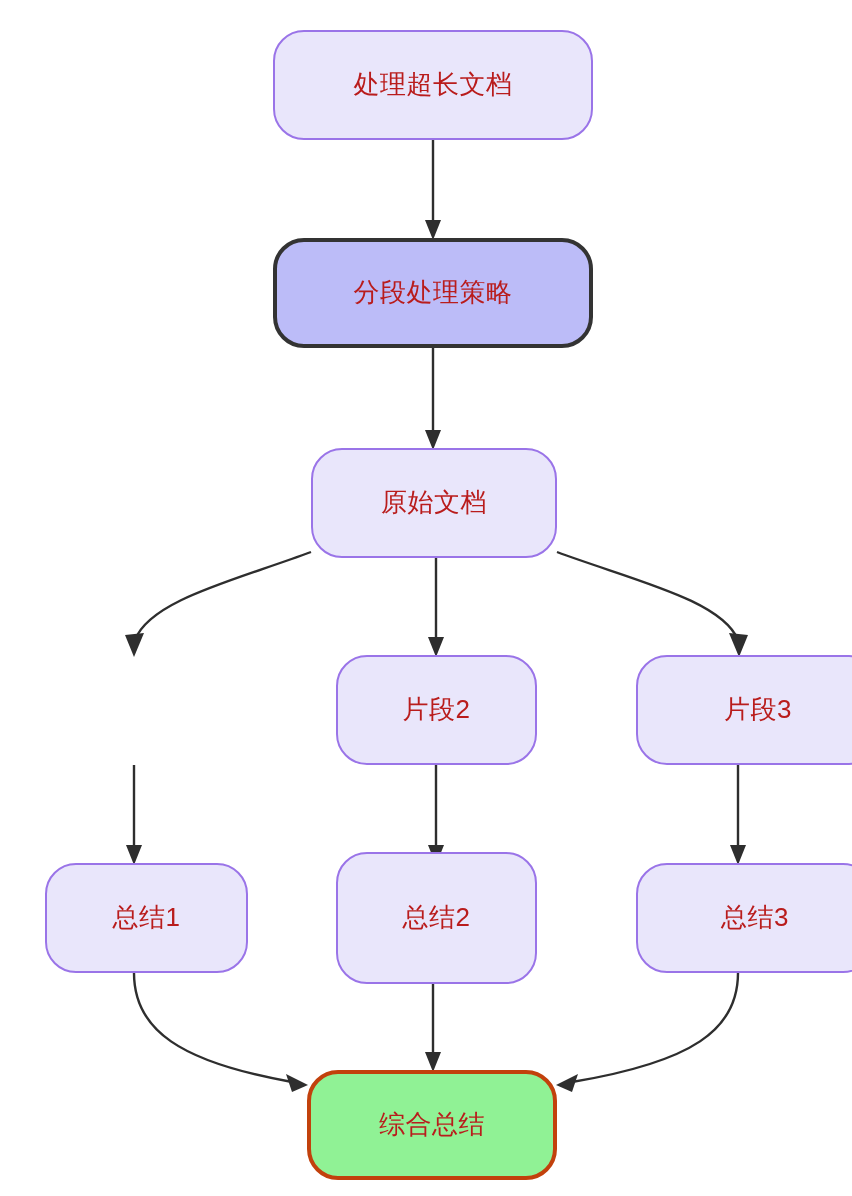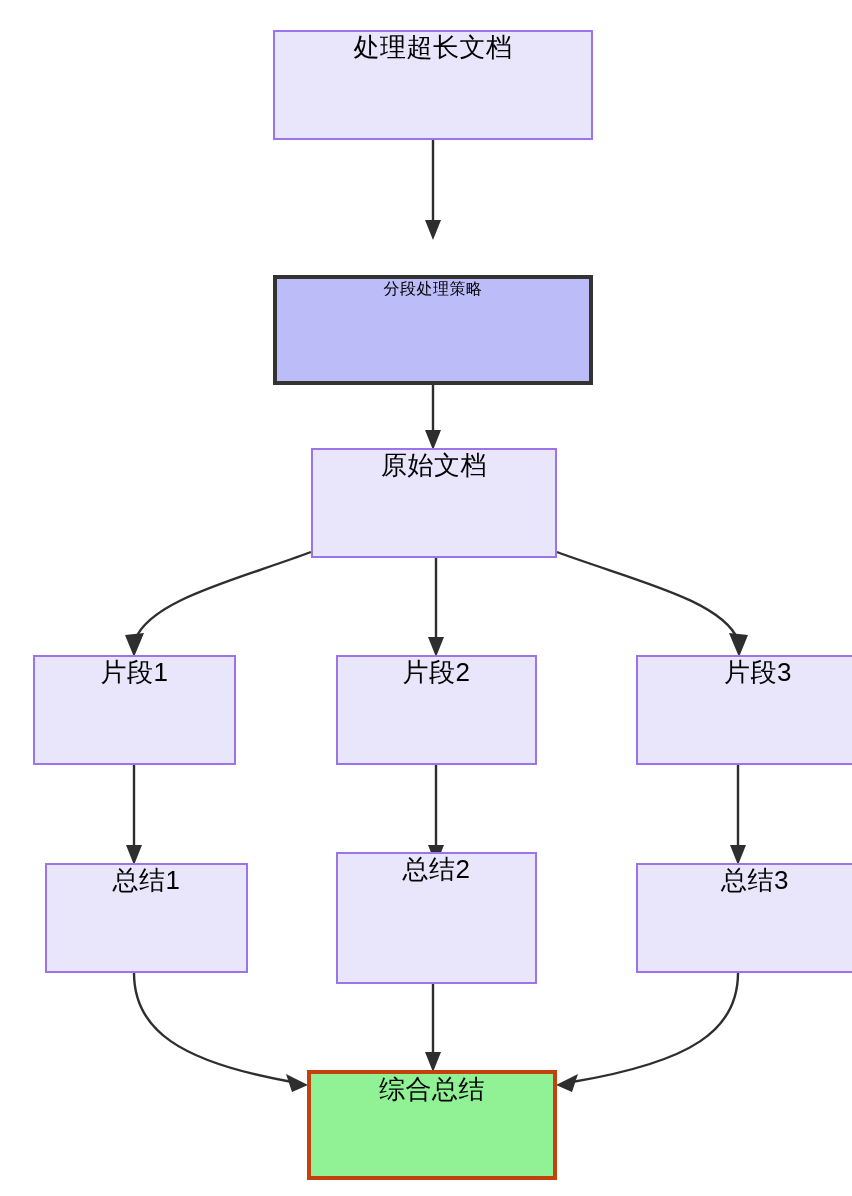--- a/index.html
+++ b/index.html
@@ -20,36 +20,37 @@
     left: 0;
     top: 0;
     width: 852px;
     height: 1196px;
     pointer-events: none;
   }
   .node {
     position: absolute;
     box-sizing: border-box;
     display: flex;
+    align-items: center;
     justify-content: center;
     text-align: center;
     line-height: 1.2;
-    color: #000000;
+    color: #b91c1c;
     letter-spacing: 0.5px;
+    border-radius: 31px;
   }
   .node-plain {
     background: #e9e6fb;
     border: 2px solid #9a74e8;
     font-size: 26px;
   }
   .node-highlight {
     background: #bcbcf8;
     border: 4px solid #333333;
-    font-size: 16px;
-    margin-top: 37px;
+    font-size: 26px;
   }
   .node-result {
     background: #90f295;
     border: 4px solid #c2410c;
     font-size: 26px;
   }
   .edge-path {
     fill: none;
     stroke: #2e2e2e;
     stroke-width: 2.4;
@@ -127,23 +128,20 @@
   </div>
 
   <div class="node node-highlight" style="left:273px; top:238px; width:320px; height:110px;">
     <span>分段处理策略</span>
   </div>
 
   <div class="node node-plain" style="left:311px; top:448px; width:246px; height:110px;">
     <span>原始文档</span>
   </div>
 
-  <div class="node node-plain" style="left:33px; top:655px; width:203px; height:110px;">
-    <span>片段1</span>
-  </div>
 
   <div class="node node-plain" style="left:336px; top:655px; width:201px; height:110px;">
     <span>片段2</span>
   </div>
 
   <div class="node node-plain" style="left:636px; top:655px; width:244px; height:110px;">
     <span>片段3</span>
   </div>
 
   <div class="node node-plain" style="left:33px; top:863px; width:203px; height:110px;margin-left:12px;">

